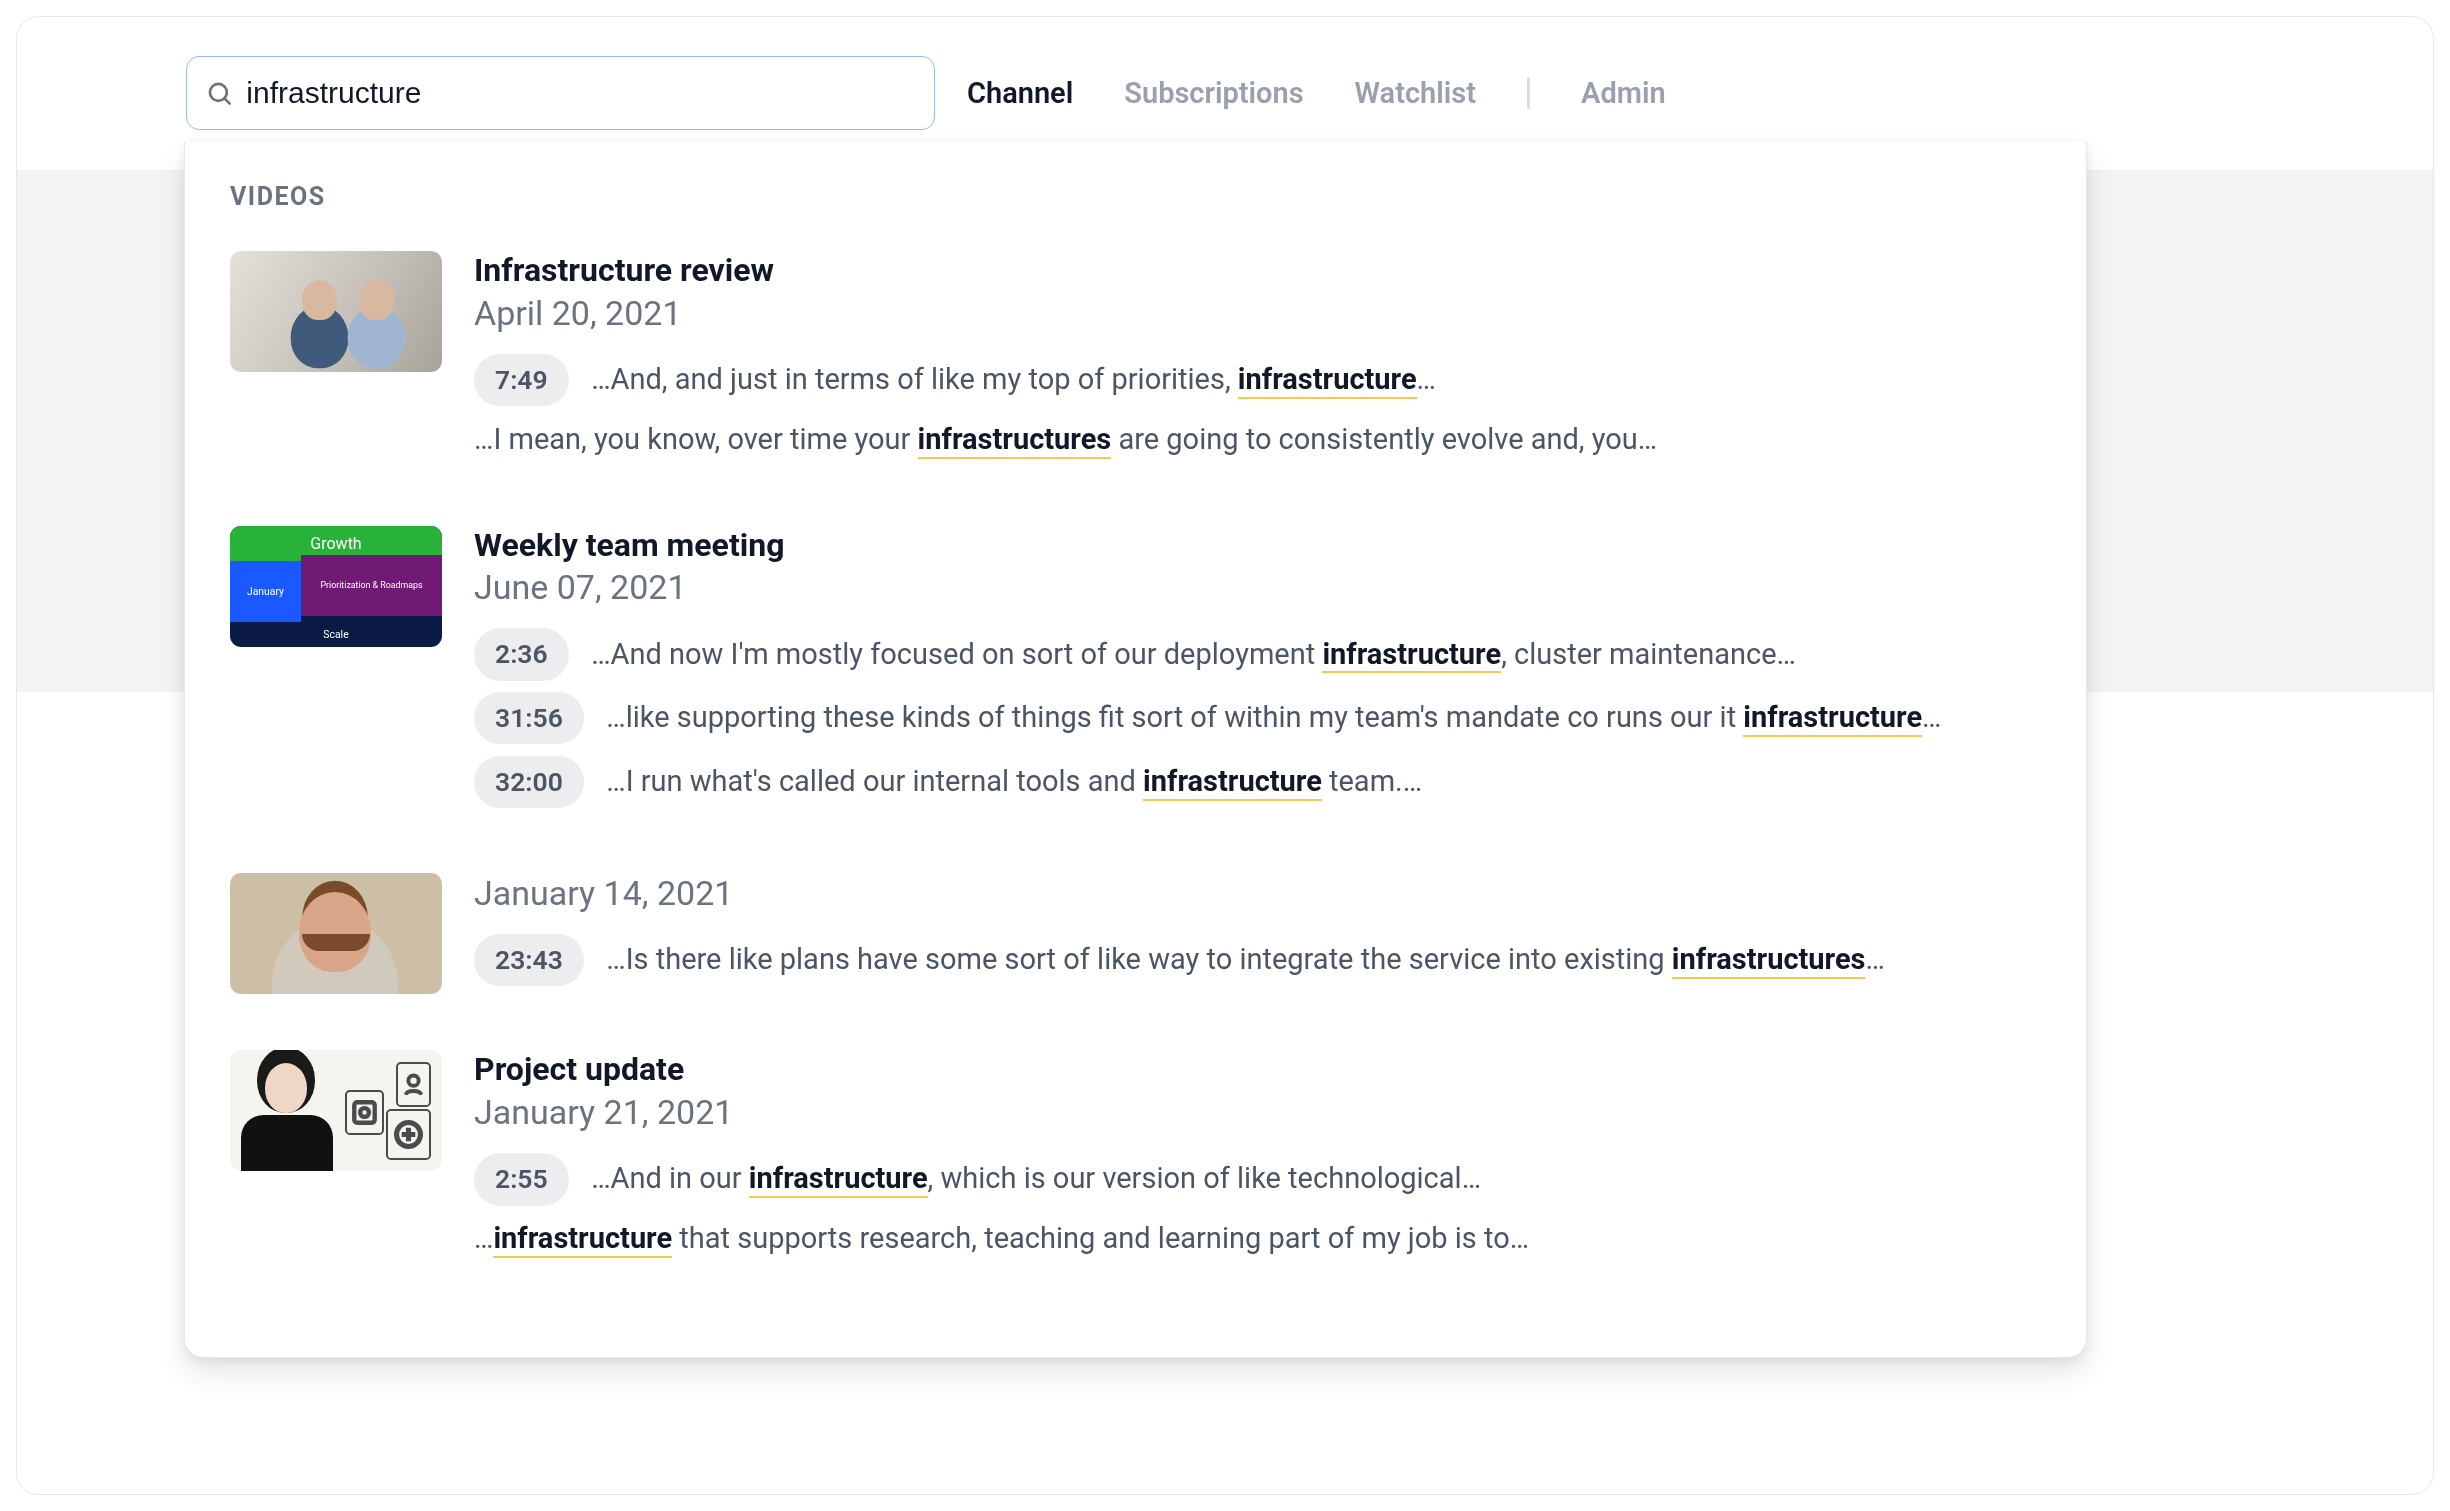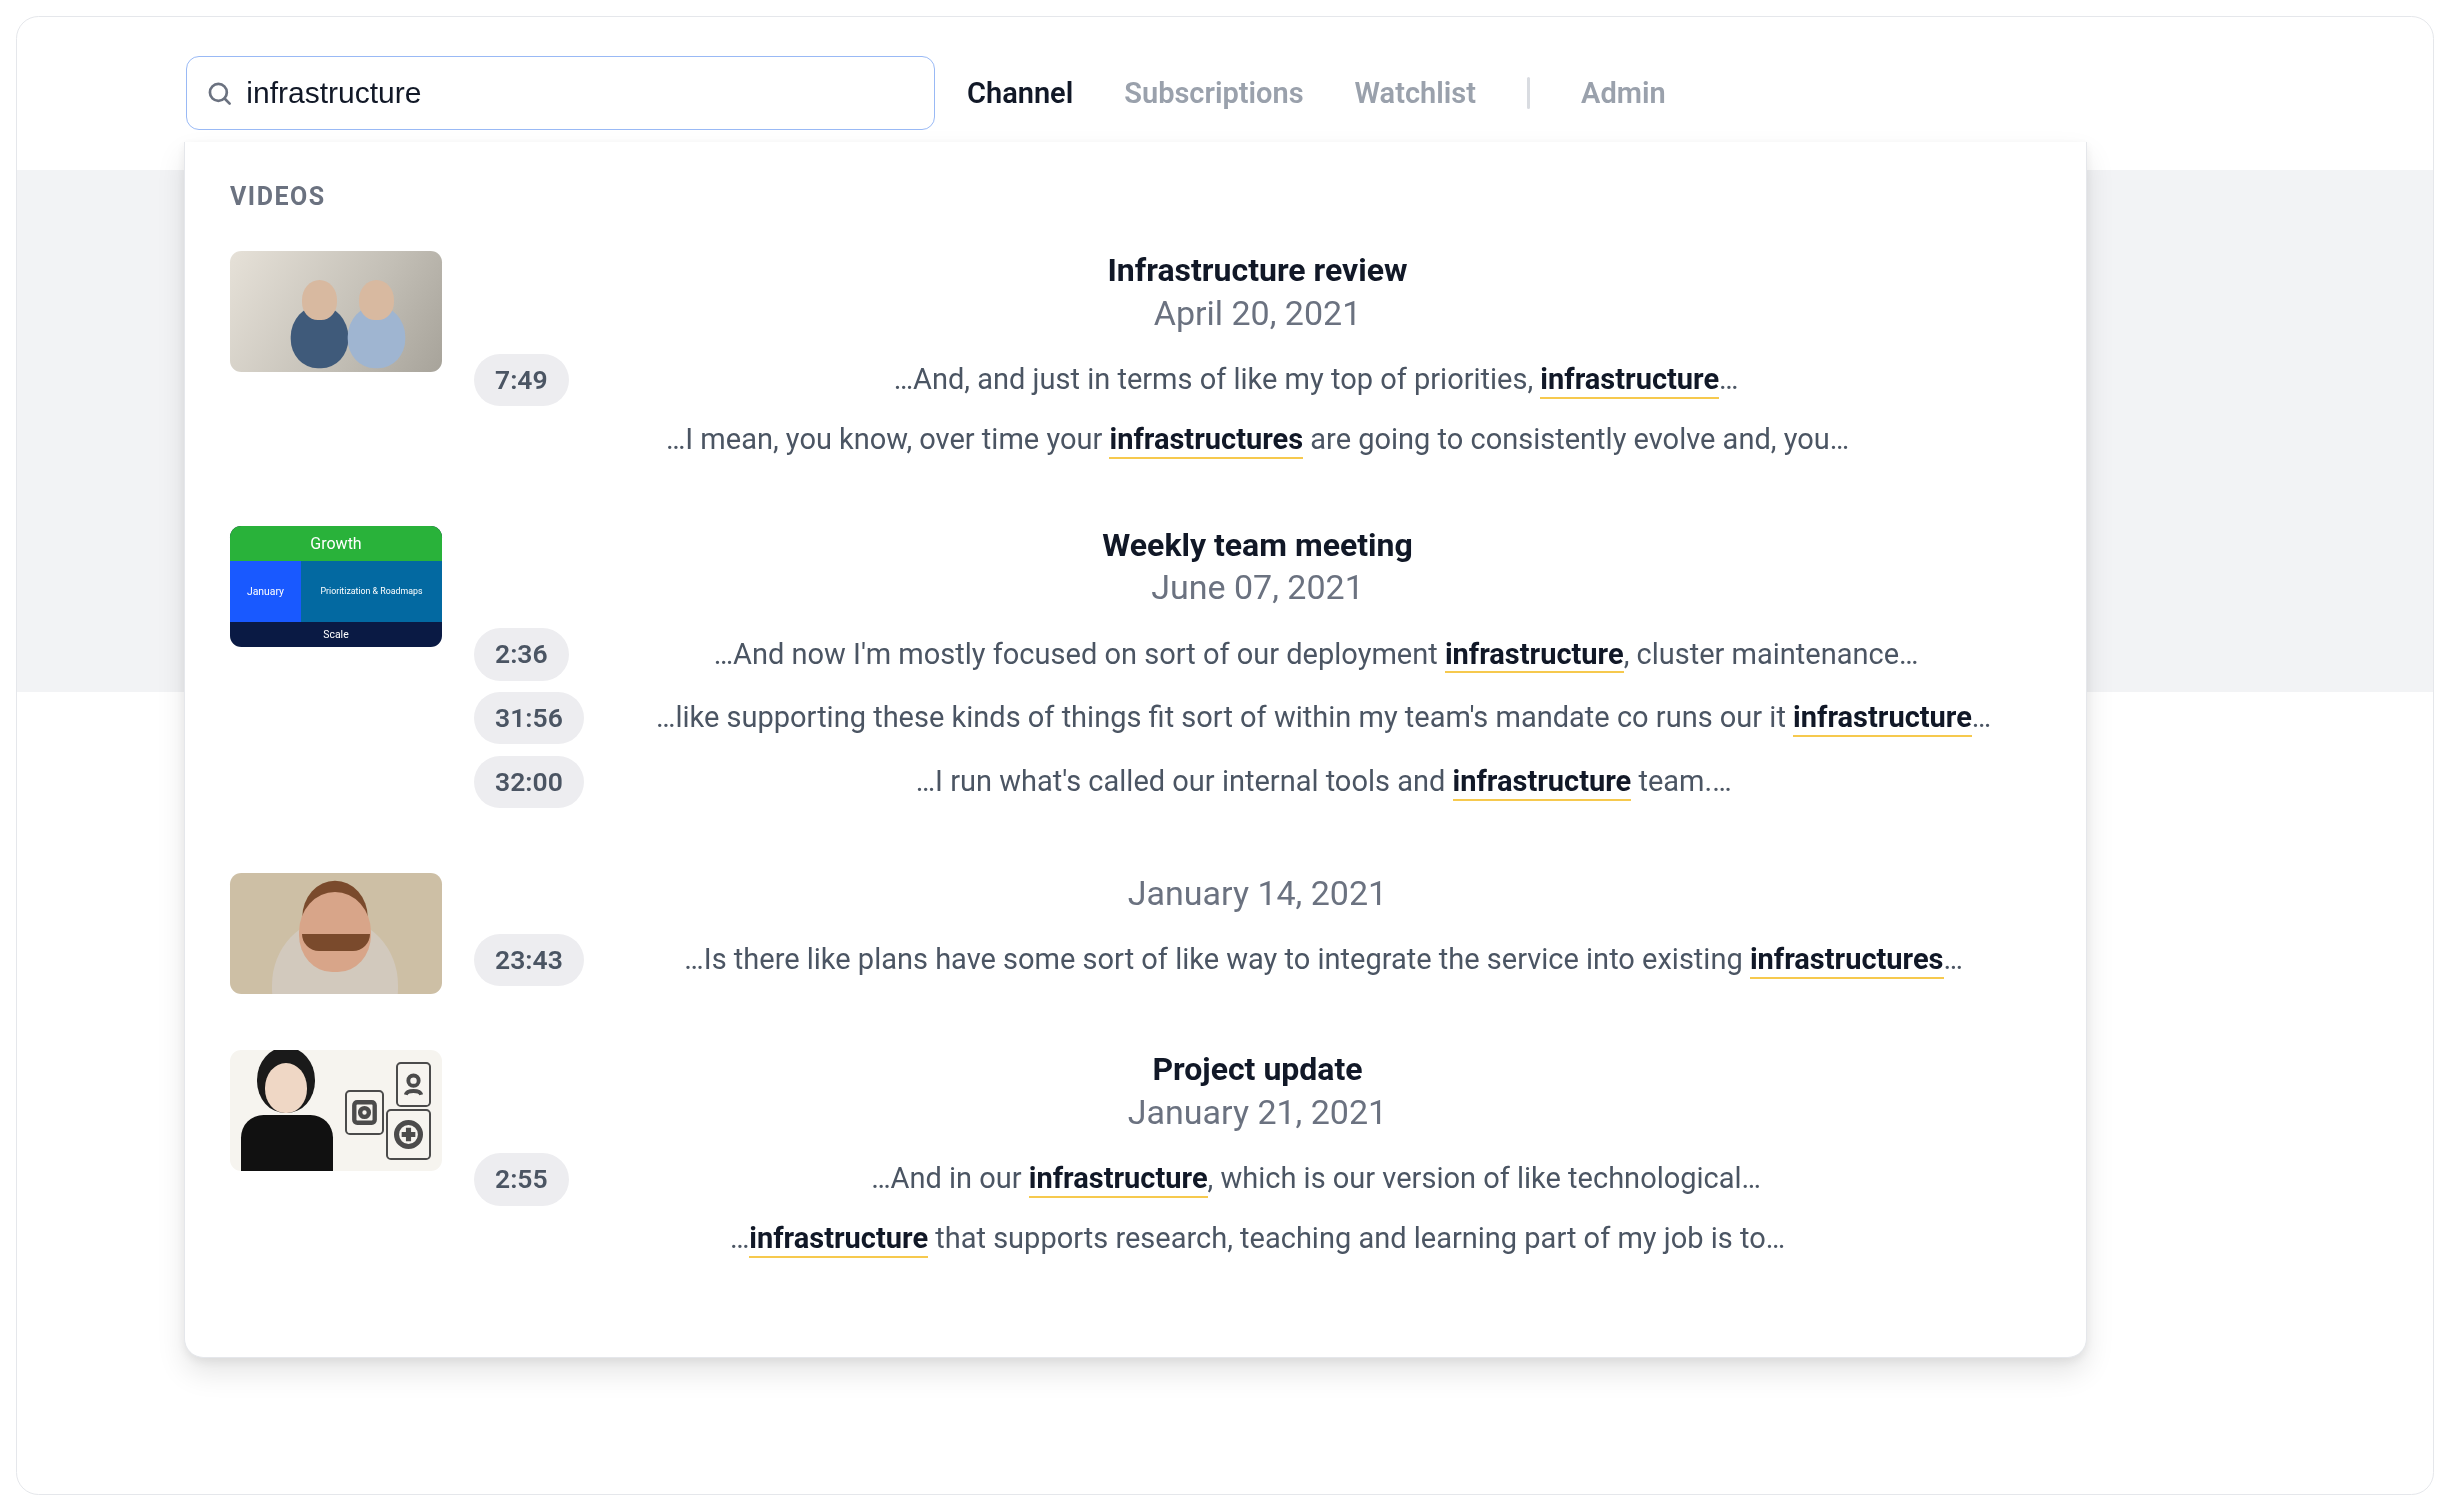--- a/index.html
+++ b/index.html
@@ -116,21 +116,20 @@
     height: 121px;
     border-radius: 11.3px;
     flex: 0 0 auto;
     overflow: hidden;
     position: relative;
     background: #d1d5db;
   }
   .result-body {
     flex: 1;
     min-width: 0;
-    text-align: center;
   }
   .result-title {
     font-size: 32px;
     font-weight: 700;
     color: #111827;
     line-height: 1.2;
     margin-bottom: 3.2px;
   }
   .result-date {
     font-size: 34px;
@@ -200,22 +199,22 @@
     position: absolute; top: 0; left: 0; right: 0; height: 35px;
     background: #29b23a; color: #fff; font-size: 16px;
     display:flex; align-items:center; justify-content:center;
   }
   .thumb-2 .row2l {
     position: absolute; top: 35px; left: 0; width: 71px; height: 61px;
     background: #1959ff; color:#fff; font-size:10.4px;
     display:flex; align-items:center; justify-content:center;
   }
   .thumb-2 .row2r {
-    position: absolute; top: 35px; left: 71px; right: 0; height: 61px;
-    background: #0369a1; color:#fff; font-size:8.8px;
+    position: absolute; top: 29px; left: 71px; right: 0; height: 61px;
+    background: #701a75; color:#fff; font-size:8.8px;
     display:flex; align-items:center; justify-content:center; text-align:center;
   }
   .thumb-2 .row3 {
     position: absolute; bottom: 0; left: 0; right: 0; height: 24px;
     color:#fff; font-size:10.4px;
     display:flex; align-items:center; justify-content:center;
   }
   .thumb-3 {
     background: #cdbfa5;
   }

